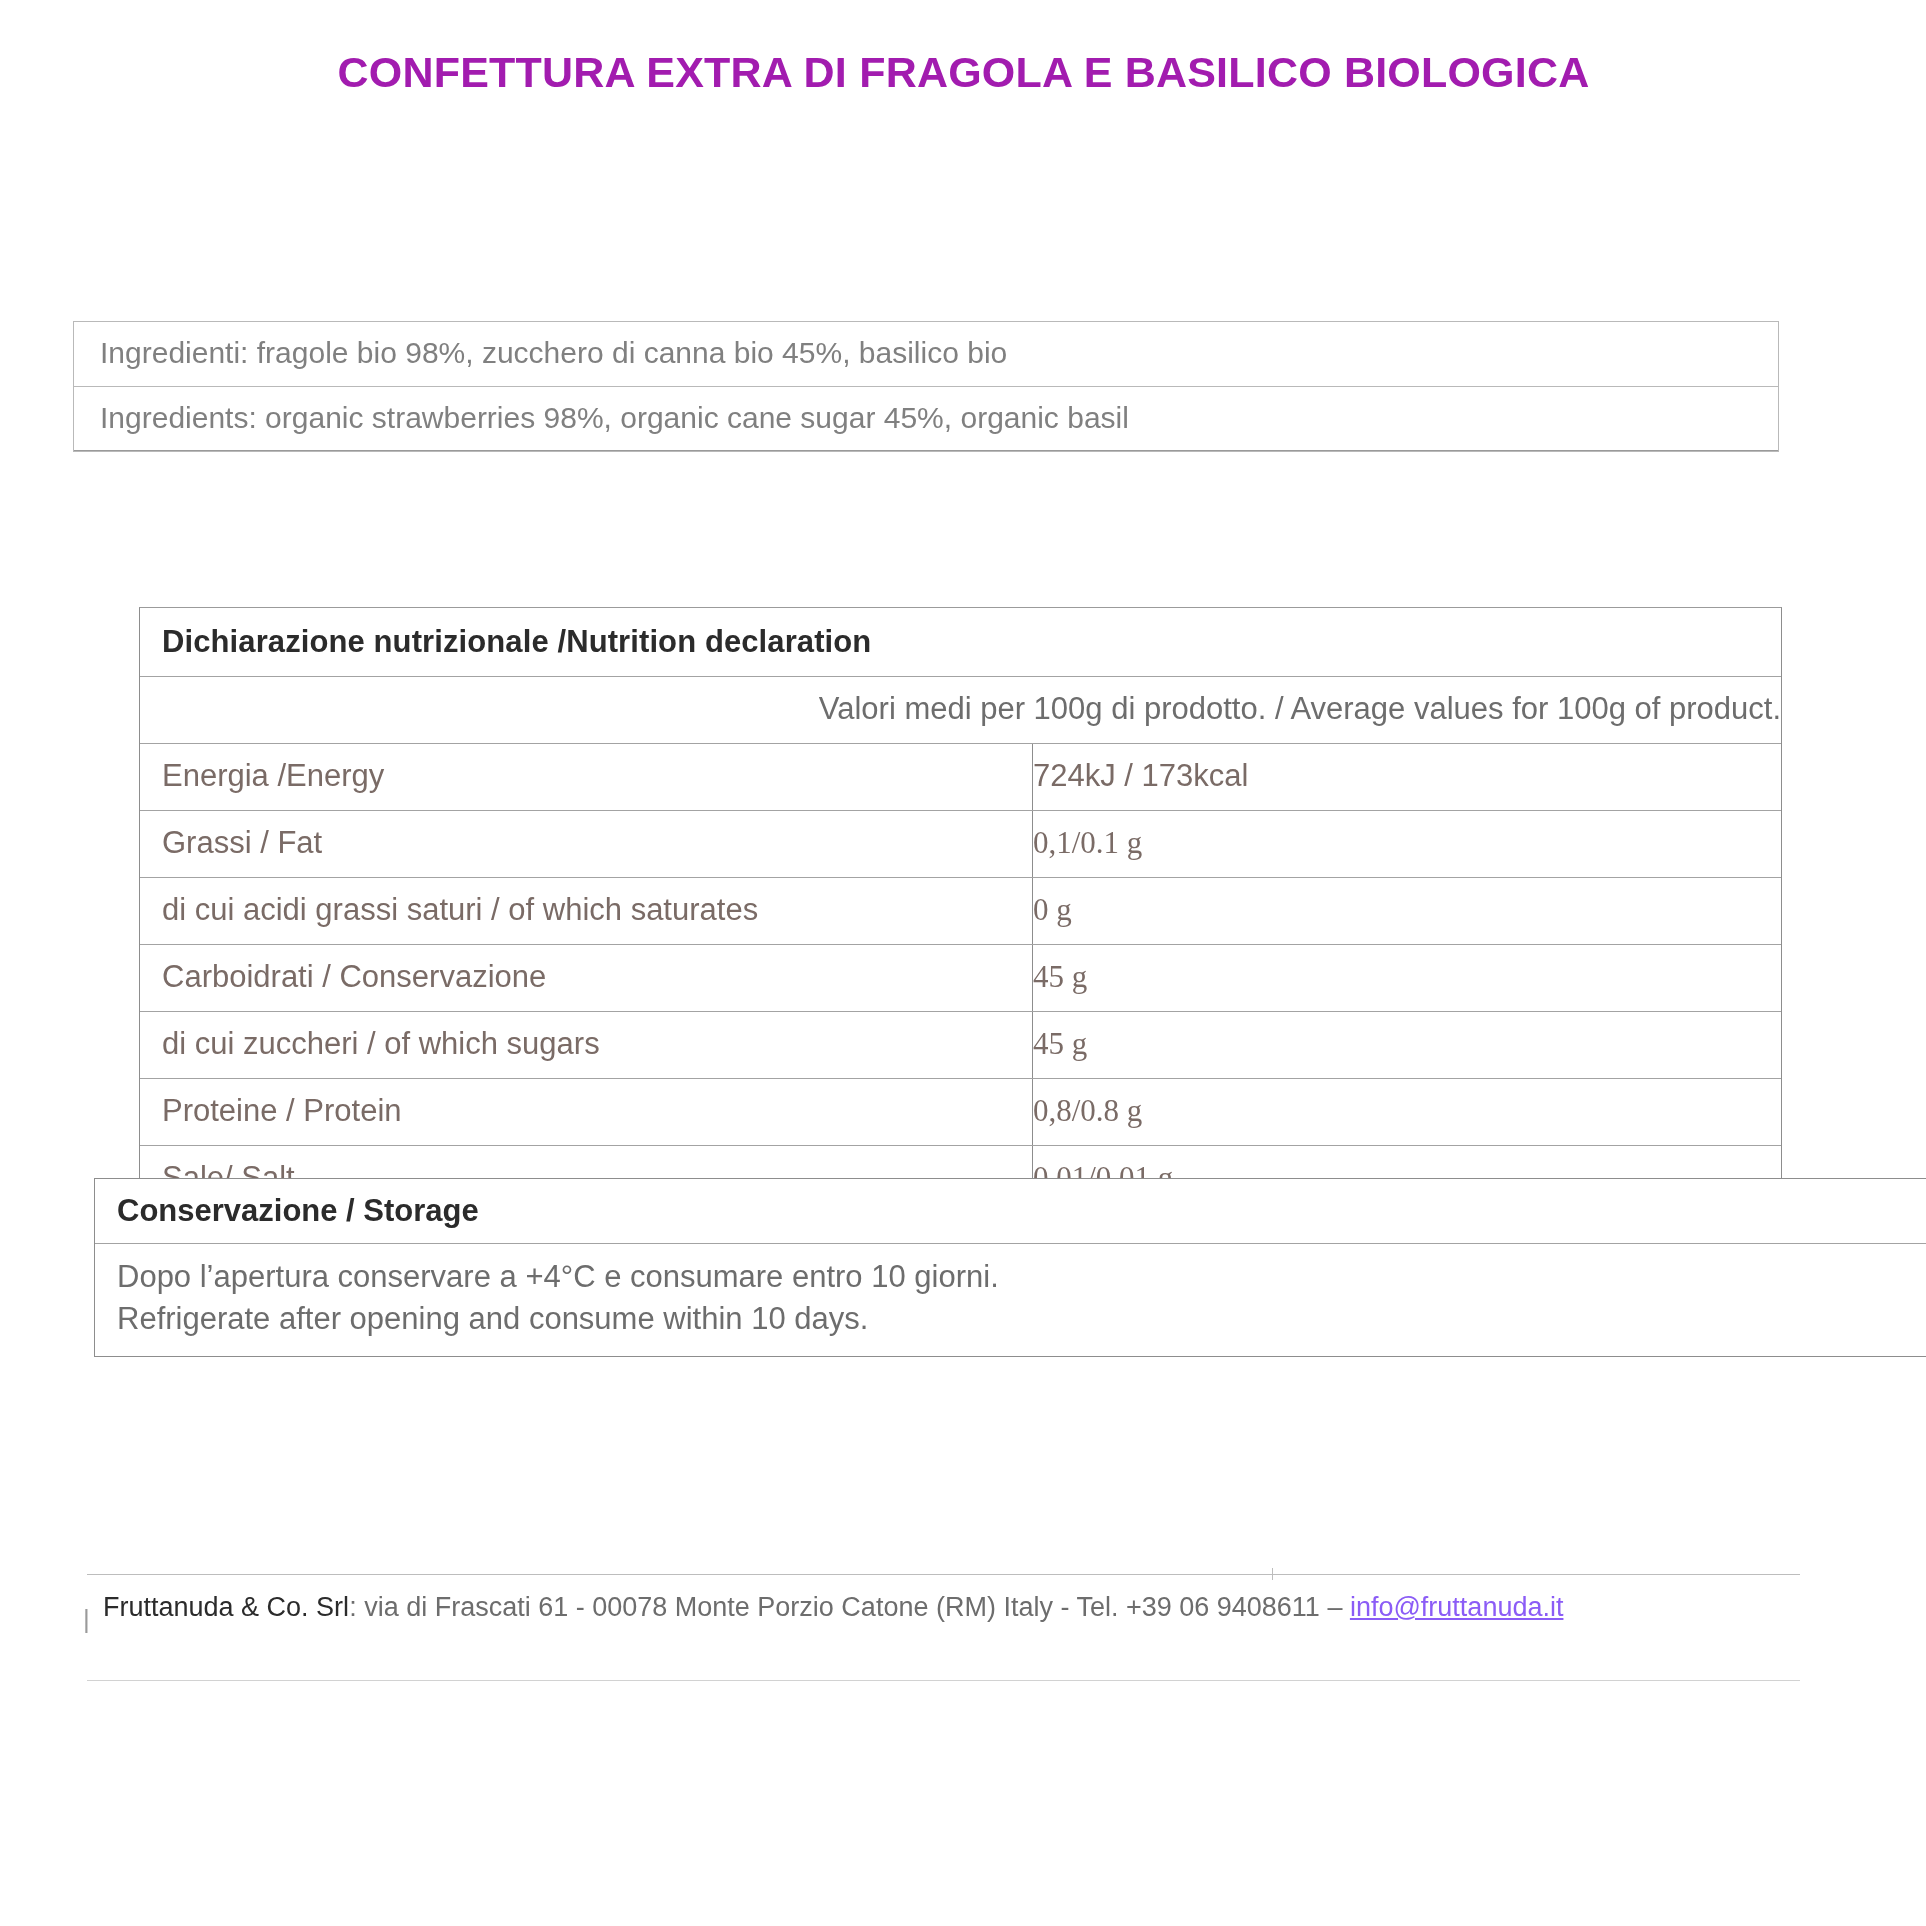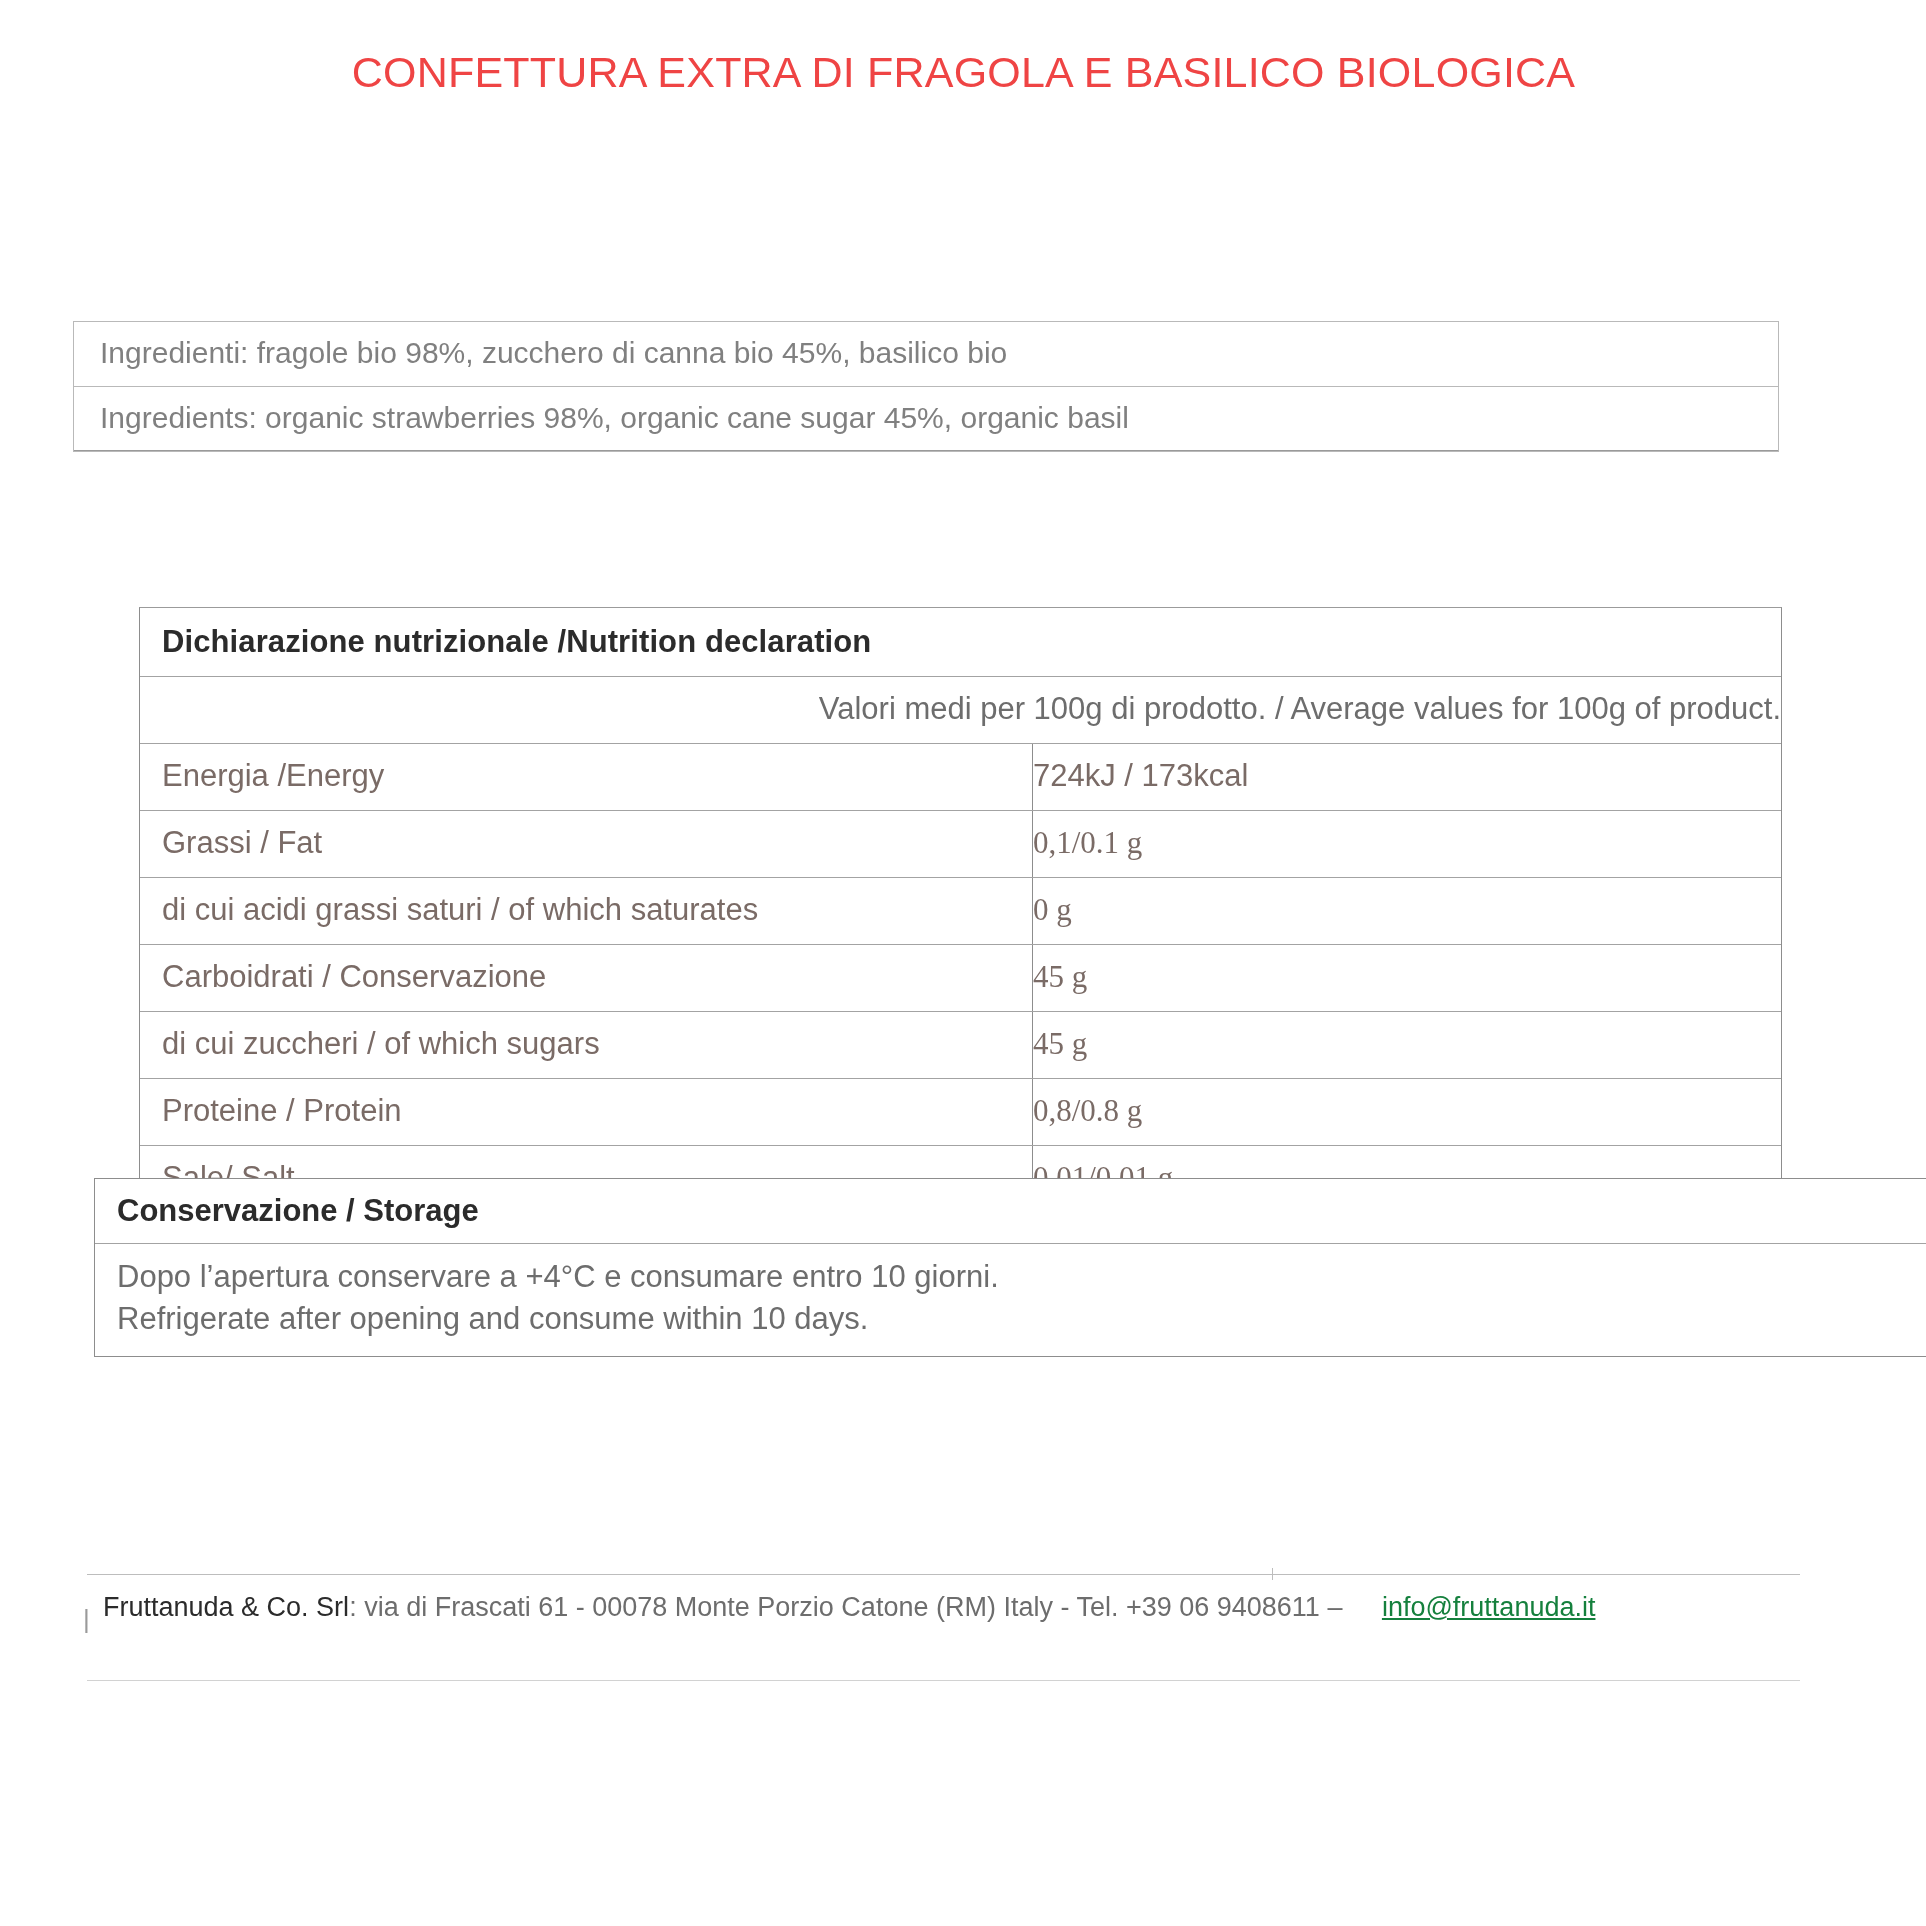--- a/index.html
+++ b/index.html
@@ -23,23 +23,23 @@
 
   
   .doc-title {
     position: absolute;
     left: 0;
     right: 0;
     top: 48px;
     text-align: center;
     font-family: "Liberation Sans", sans-serif;
     font-size: 43px;
-    font-weight: 400;
+    font-weight: 700;
     letter-spacing: 0.2px;
-    color: #ef4444;
+    color: #a21caf;
     white-space: nowrap;
   }
 
   
   .ingredients-box {
     position: absolute;
     left: 73px;
     top: 295px;
     width: 1706px;
     border: 1px solid #b9b9b9;
@@ -190,22 +190,21 @@
     top: 1592px;
     font-size: 27px;
     color: #6d6d6d;
     white-space: nowrap;
   }
   .footer-company {
     font-weight: 400;
     color: #2b2b2b;
   }
   .footer-email {
-    color: #15803d;
-    margin-left: 32px;
+    color: #8b5cf6;
   }
 </style>
 </head>
 <body>
 
 <div class="page">
 
   <div class="doc-title">CONFETTURA EXTRA DI FRAGOLA E BASILICO BIOLOGICA</div>
 
   <div class="ingredients-box">

